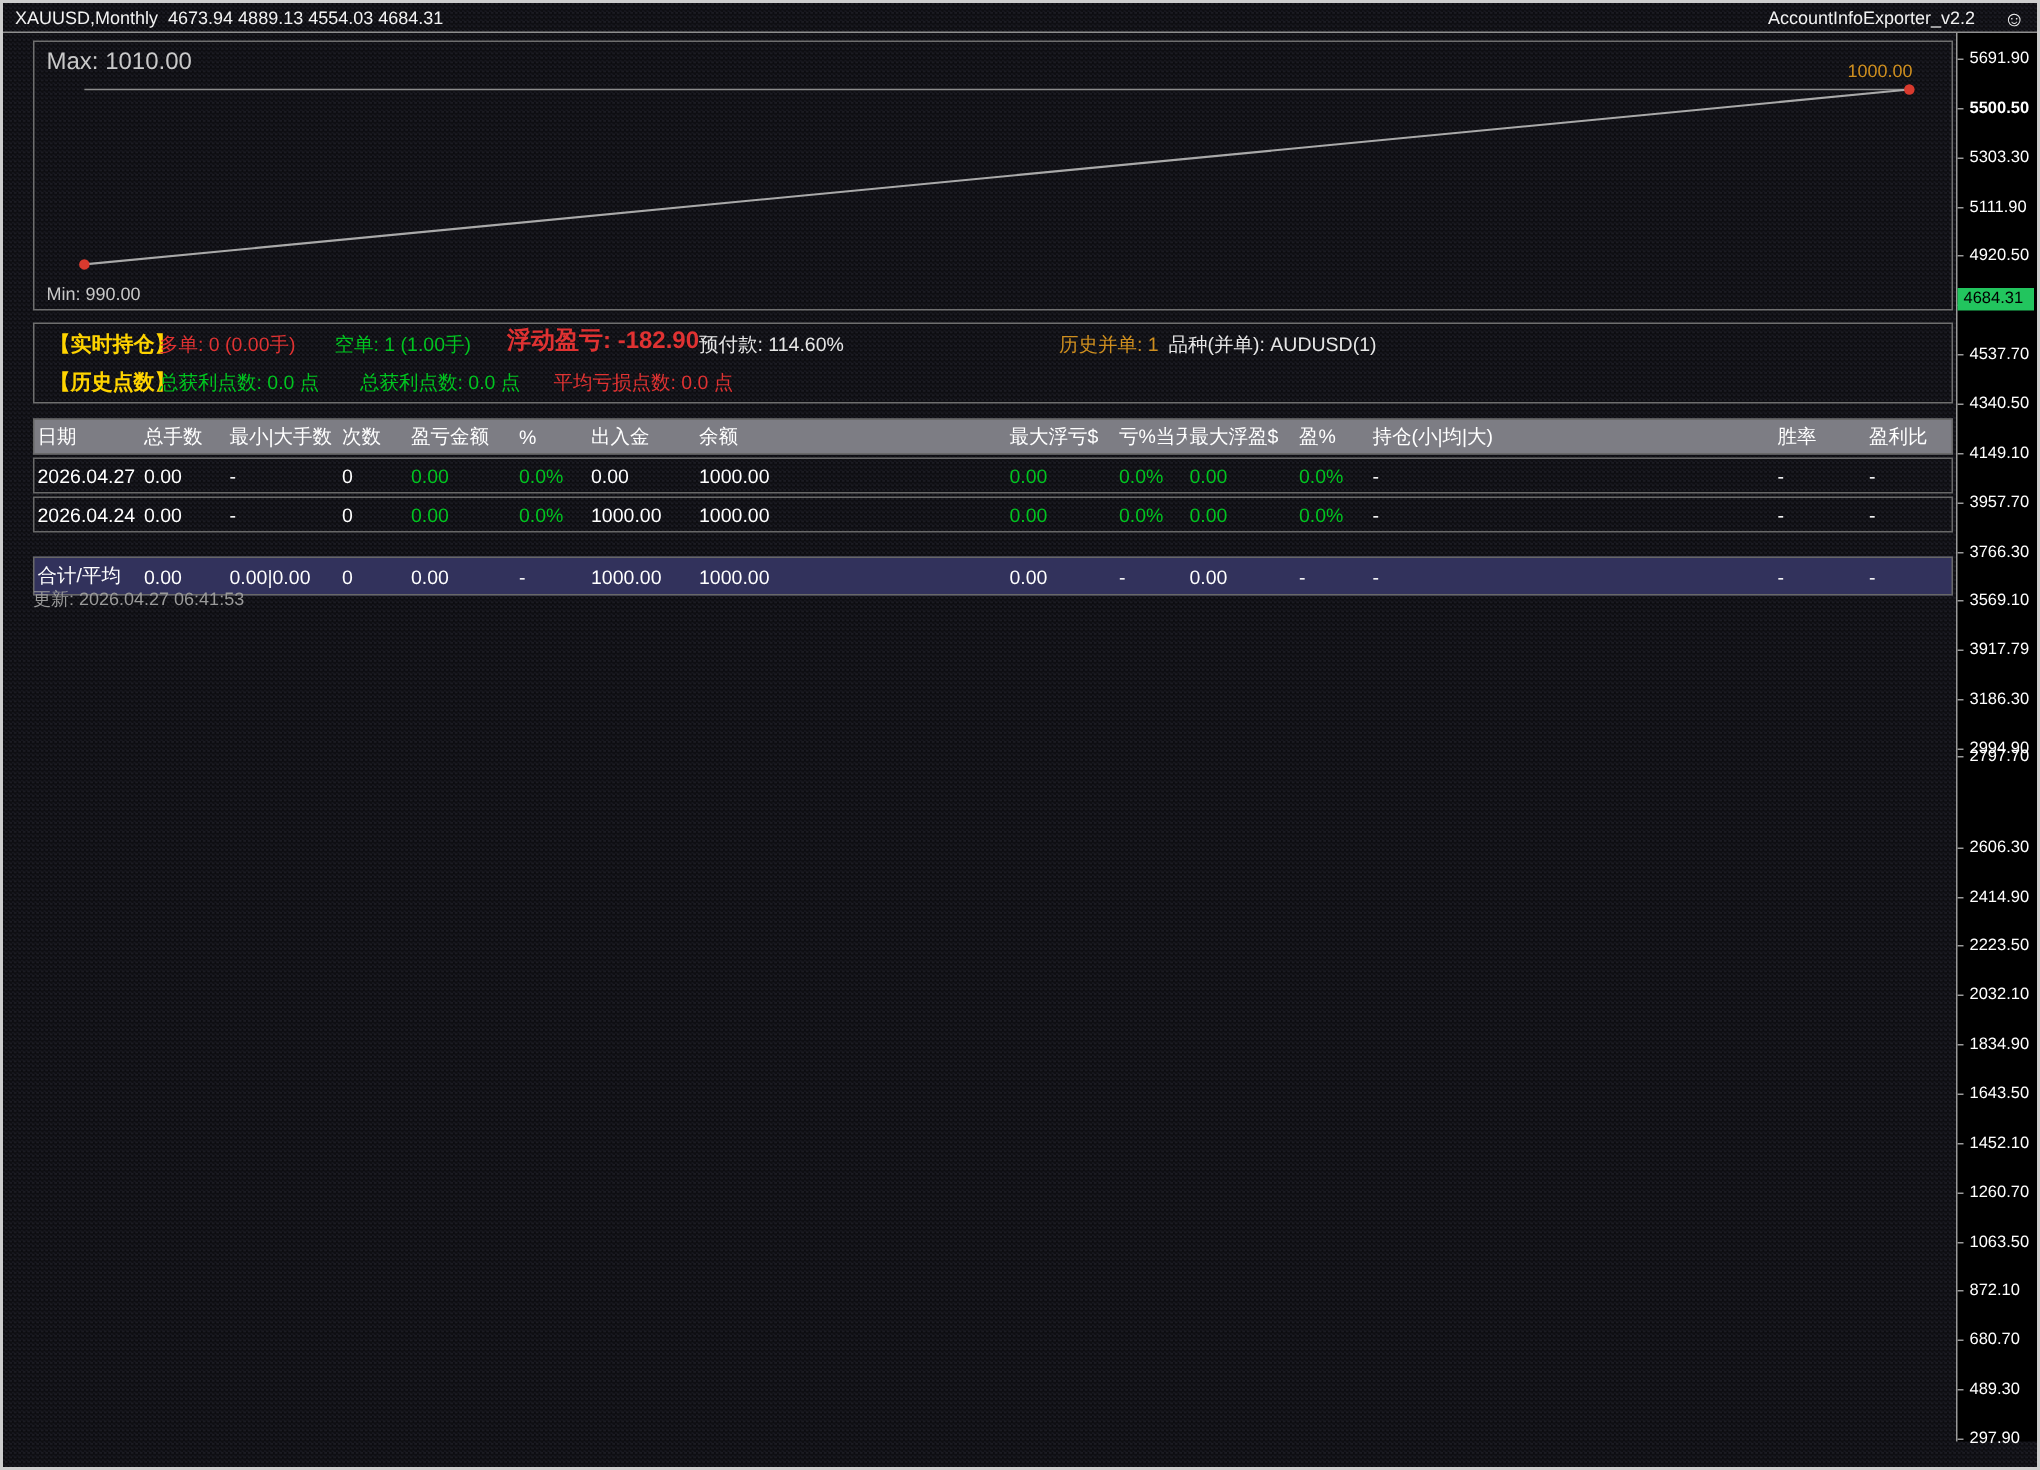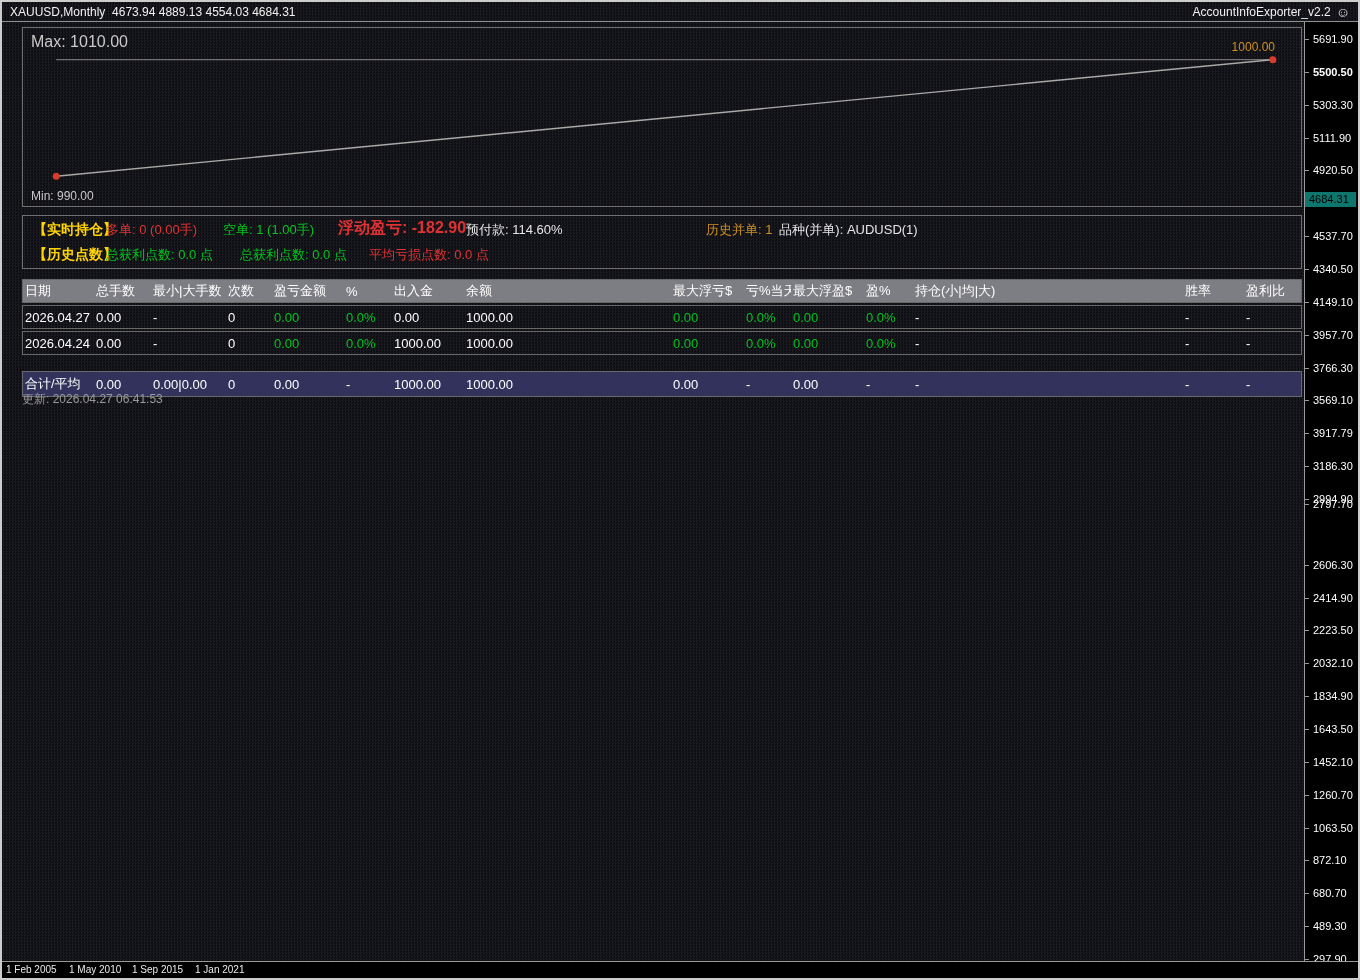--- a/index.html
+++ b/index.html
@@ -4,21 +4,21 @@
 <style>
   html,body{margin:0;padding:0;background:#000;font-family:"Liberation Sans",sans-serif;}
   .window{position:relative;width:1356px;height:976px;border:2px solid #cdcdcd;overflow:hidden;
     background-color:#101015;
     background-image:conic-gradient(#1b1b22 25%,#0e0e12 25% 50%,#17171e 50% 75%,#0c0c10 75%);
     background-size:3px 3px;}
   
   .titlebar{position:absolute;top:0;left:0;right:0;height:19px;border-bottom:1px solid #8f8f8f;
     display:flex;justify-content:space-between;align-items:center;padding:0 8px;color:#f2f2f2;font-size:12px;}
   .t-left{white-space:pre;}
-  .t-right{display:flex;align-items:center;gap:5px;}
+  .t-right{display:flex;align-items:center;gap:19px;}
   .smiley{font-size:14px;line-height:1;color:#f2f2f2;cursor:default;}
   
   .main{position:absolute;top:20px;left:0;right:54px;bottom:17px;}
   .chart-panel{position:absolute;left:20px;top:5px;width:1278px;height:178px;border:1px solid #6f6f6f;}
   .chart-panel svg{position:absolute;left:0;top:0;}
   .maxlbl{position:absolute;left:8px;top:5px;color:#c9c9c9;font-size:16px;}
   .minlbl{position:absolute;left:8px;bottom:3px;color:#c9c9c9;font-size:12px;}
   .endlbl{position:absolute;right:26px;top:12px;color:var(--orange);font-size:12px;}
   
   .info-panel{position:absolute;left:20px;top:193px;width:1278px;height:52px;border:1px solid #6f6f6f;font-size:13px;}
@@ -36,21 +36,21 @@
   .thead{background:var(--header_bg);}
   .summary{background:var(--summary_bg);height:24px;margin-top:16px;}
   .cell{padding-left:2px;white-space:nowrap;overflow:hidden;}
   .cell.g{color:var(--green);}
   .update{position:absolute;left:20px;top:369px;color:#9a9a9a;font-size:12px;}
   
   .price-axis{position:absolute;top:20px;right:0;width:53px;bottom:17px;border-left:1px solid #9a9a9a;
     font-size:11px;color:#fff;background:#000;}
   .pl{position:absolute;left:8px;height:12px;line-height:12px;white-space:nowrap;}
   .pl::before{content:"";position:absolute;left:-8px;top:6px;width:4px;height:1px;background:#9a9a9a;}
-  .cur{position:absolute;top:170px;left:0;width:47px;height:15px;background:#0f766e;color:#000;
+  .cur{position:absolute;top:170px;left:0;width:47px;height:15px;background:#22c55e;color:#000;
     padding-left:4px;line-height:15px;font-size:11px;z-index:2;}
   
   .time-axis{position:absolute;left:0;right:0;bottom:0;height:16px;border-top:1px solid #9a9a9a;
     font-size:10px;color:#eaeaea;background:#000;}
   .tl{position:absolute;top:2px;white-space:nowrap;}
 </style>
 </head>
 <body>
 
 <div class="window">
@@ -193,20 +193,14 @@
       <div class="pl" style="top: 700.997px;">1643.50</div>
       <div class="pl" style="top: 733.854px;">1452.10</div>
       <div class="pl" style="top: 766.711px;">1260.70</div>
       <div class="pl" style="top: 799.568px;">1063.50</div>
       <div class="pl" style="top: 832.425px;">872.10</div>
       <div class="pl" style="top: 865.282px;">680.70</div>
       <div class="pl" style="top: 898.139px;">489.30</div>
       <div class="pl" style="top: 930.996px;">297.90</div>
     </div>
 
-  <div class="time-axis" id="time-axis">
-      <span class="tl" style="left: 4px;">1 Feb 2005</span>
-      <span class="tl" style="left: 67px;">1 May 2010</span>
-      <span class="tl" style="left: 130px;">1 Sep 2015</span>
-      <span class="tl" style="left: 193px;">1 Jan 2021</span>
-    </div>
 
 </div>
 
 </body></html>

